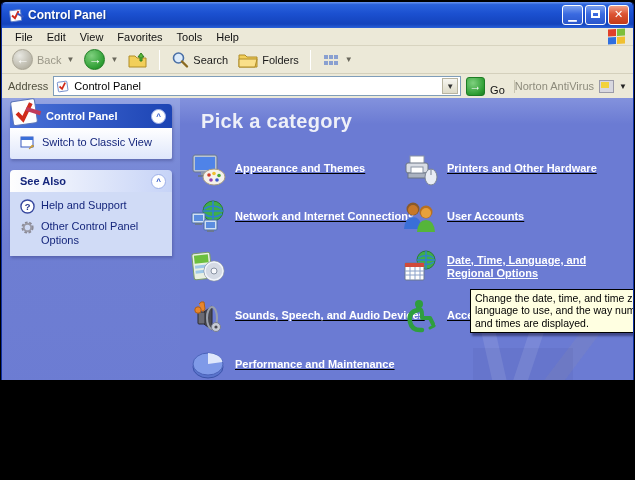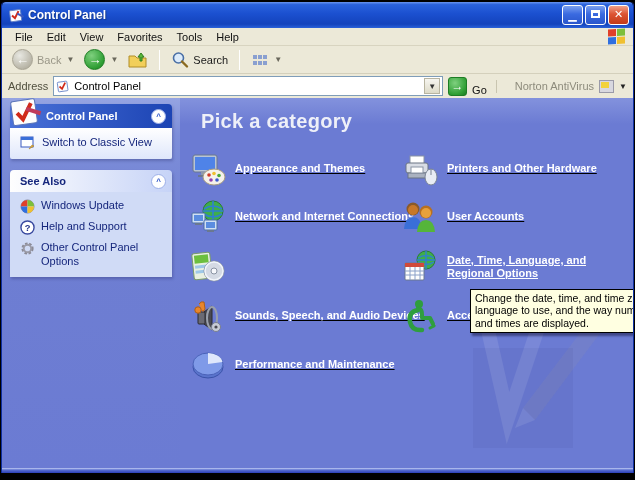--- a/index.html
+++ b/index.html
@@ -1,18 +1,18 @@
 <!DOCTYPE html>
 <html><head>
 <meta charset="utf-8">
 <style>
   * { margin:0; padding:0; box-sizing:border-box; }
   html,body { background:#000; }
   body { font-family:"Liberation Sans","DejaVu Sans",sans-serif; }
-  #screen { position:relative; width:635px; height:480px; background:#000; overflow:hidden; }
+  #screen { position:relative; width:635px; height:380px; background:#000; overflow:hidden; }
   #window { position:absolute; left:1px; top:2px; width:633px; height:471px;
             display:flex; flex-direction:column; overflow:hidden;
             border-left:1px solid #0f2fa0; border-right:1px solid #0f2fa0; border-radius:4px 4px 0 0; }
 
   
   .titlebar { height:26px; flex:0 0 26px; display:flex; align-items:center; padding:0 4px;
     background:linear-gradient(180deg,#6a96f0 0%,#2a62dc 10%,#1b50d0 45%,#1443bc 85%,#2b62da 100%);
     border-radius:4px 4px 0 0; }
   .titlebar .app-icon { width:16px; height:16px; margin:0 4px 0 2px; }
   .titlebar .title { color:#fff; font-weight:bold; font-size:12px; text-shadow:1px 1px 1px #143a8c; flex:1; }
@@ -49,21 +49,21 @@
   .addressbar { height:24px; flex:0 0 24px; background:#ece9d8; display:flex; align-items:center; padding:0 6px; gap:5px; }
   .addr-label { font-size:11px; color:#51503f; }
   .addr-box { flex:1; height:20px; background:#fff; border:1px solid #7f9db9; display:flex; align-items:center; padding:0 2px; }
   .addr-box .txt { font-size:11px; color:#000; flex:1; margin-left:4px; }
   .addr-drop { width:16px; height:16px; background:linear-gradient(180deg,#f6f5f0,#dedbc8); border:1px solid #b8b4a0;
                display:flex; align-items:center; justify-content:center; font-size:8px; color:#333; }
   .go-btn { width:19px; height:19px; border-radius:3px; border:1px solid #1d7d24; color:#fff; font-weight:bold; font-size:12px;
             background:radial-gradient(circle at 35% 30%,#7fd07f,#2e9e33 70%,#1c7a22);
             display:flex; align-items:center; justify-content:center; }
   .go-label { font-size:11px; color:#111; margin-right:4px;margin-top:8px; }
-  .norton { display:flex; align-items:center; gap:5px; padding-left:18px; border-left:1px solid #c9c5b0; }
+  .norton { display:flex; align-items:center; gap:5px; padding-left:0; border-left:1px solid #c9c5b0; }
   .norton .nlabel { font-size:11px; color:#8d8b7c; }
   .norton .nicon { width:15px; height:13px; position:relative; background:#d8d8e0; border:1px solid #9a9aa8; }
   .norton .nicon::after { content:""; position:absolute; left:1px; top:1px; width:8px; height:6px; background:#f2d23a; }
   .norton .ndrop { font-size:8px; color:#222; }
 
   
   .content { position:relative; flex:1 1 auto; background:#6b7bd3; overflow:hidden; }
   .sidebar-strip { position:absolute; left:0; top:0; width:178px; height:100%;
                    background:linear-gradient(180deg,#95a4e2 0%,#7d8ed9 10%,#6e7ed2 40%,#6b7bd3 100%); }
   .main-grad { position:absolute; left:178px; right:0; top:0; height:26px;
@@ -170,20 +170,27 @@
       </svg>
     </div>
     <div class="tsep"></div>
     <div class="tbtn">
       <svg width="18" height="18" viewBox="0 0 18 18">
         <circle cx="7.5" cy="7" r="5" fill="#dcebfa" stroke="#4a6fa5" stroke-width="1.6"></circle>
         <line x1="11" y1="10.5" x2="16" y2="15.5" stroke="#8a6a20" stroke-width="2.4" stroke-linecap="round"></line>
       </svg>
       <span>Search</span>
     </div>
+    <div class="tbtn">
+      <svg width="20" height="16" viewBox="0 0 20 16">
+        <path d="M1 3 h6 l2 2 h10 v10 h-18 z" fill="#f2cf5a" stroke="#b08d28"></path>
+        <path d="M1 7 h18 l-2 8 h-16 z" fill="#fae08a" stroke="#b08d28"></path>
+      </svg>
+      <span>Folders</span>
+    </div>
     <div class="tsep"></div>
     <div class="tbtn">
       <svg width="18" height="16" viewBox="0 0 18 16">
         <g fill="#8aa0d0">
           <rect x="2" y="3" width="4" height="4"></rect>
               <rect x="7" y="3" width="4" height="4"></rect>
               <rect x="12" y="3" width="4" height="4"></rect>
           <rect x="2" y="9" width="4" height="4"></rect>
               <rect x="7" y="9" width="4" height="4"></rect>
               <rect x="12" y="9" width="4" height="4"></rect>
@@ -246,30 +253,20 @@
     </div>
 
     <div class="panel panel-see">
       <div class="panel-head">
         <span>See Also</span>
         <span class="chev">^<br></span>
       </div>
       <div class="panel-body">
         <div class="side-link">
           <svg width="15" height="15" viewBox="0 0 16 16">
-            <circle cx="8" cy="8" r="7" fill="#e8e8f4" stroke="#8a8aa0"></circle>
-            <path d="M8 1 A7 7 0 0 0 1 8 L8 8 Z" fill="#e0402a"></path>
-            <path d="M8 1 A7 7 0 0 1 15 8 L8 8 Z" fill="#7ebf3a"></path>
-            <path d="M1 8 A7 7 0 0 0 8 15 L8 8 Z" fill="#2f6fe0"></path>
-            <path d="M15 8 A7 7 0 0 1 8 15 L8 8 Z" fill="#f0c030"></path>
-          </svg>
-          <span class="lbl">Windows Update</span>
-        </div>
-        <div class="side-link">
-          <svg width="15" height="15" viewBox="0 0 16 16">
             <circle cx="8" cy="8" r="7" fill="#fff" stroke="#3a4aa0" stroke-width="1.5"></circle>
             <text x="8" y="12" text-anchor="middle" font-size="10" font-weight="bold" fill="#28388c">?</text>
           </svg>
           <span class="lbl">Help and Support</span>
         </div>
         <div class="side-link">
           <svg width="15" height="15" viewBox="0 0 16 16">
             <circle cx="8" cy="8" r="5" fill="none" stroke="#8a8a96" stroke-width="3" stroke-dasharray="2.5 1.6"></circle>
             <circle cx="8" cy="8" r="4" fill="none" stroke="#9a9aa6" stroke-width="2"></circle>
           </svg>

